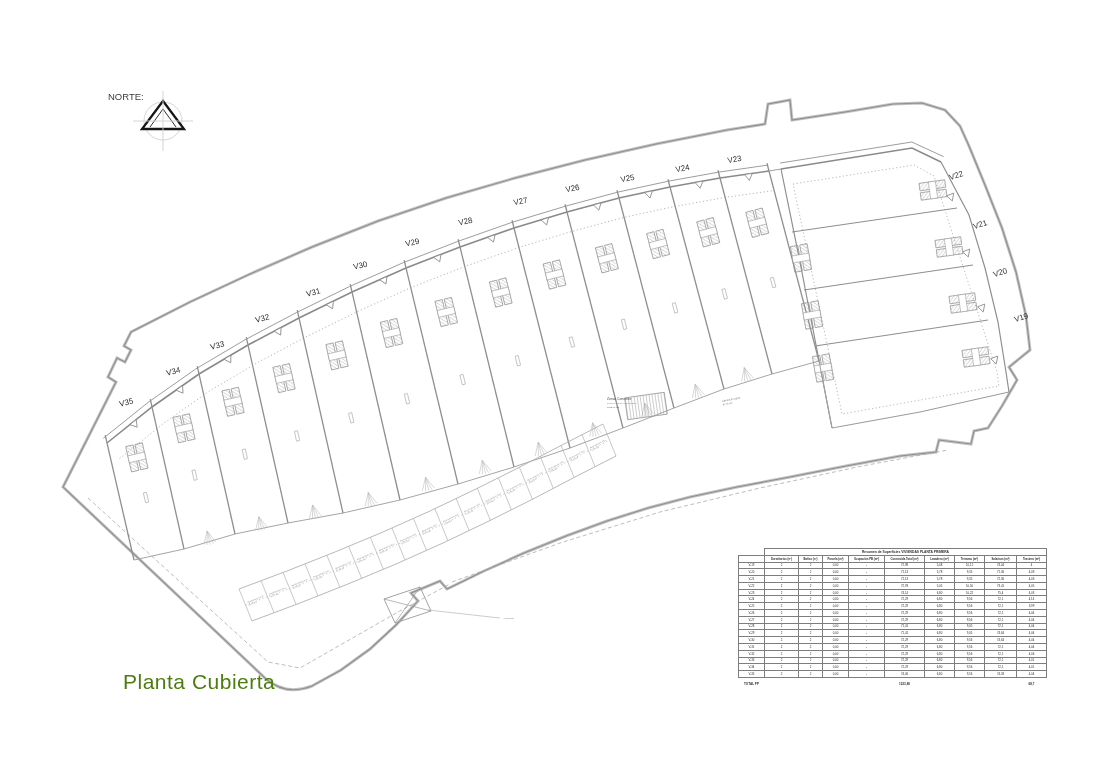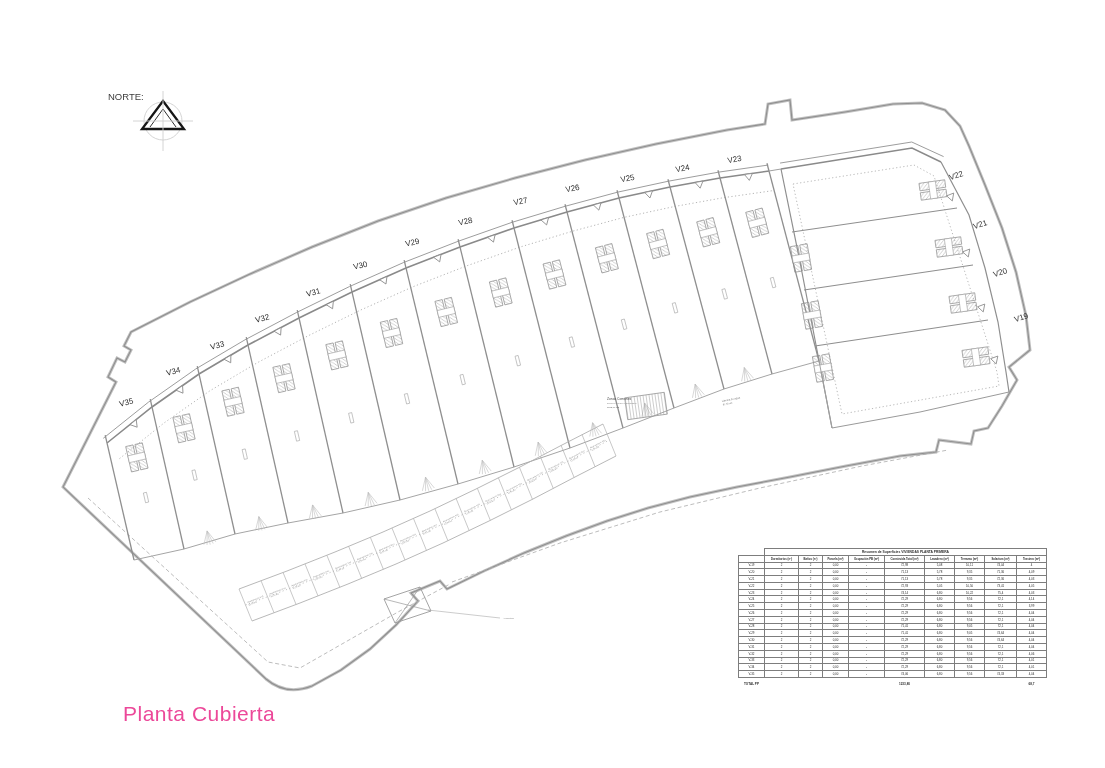--- a/index.html
+++ b/index.html
@@ -1,21 +1,21 @@
 <!DOCTYPE html>
 <html><head>
 <meta charset="utf-8">
 <style>
   html,body{margin:0;padding:0;background:#fff;}
   body{width:1105px;height:768px;position:relative;overflow:hidden;
        font-family:"Liberation Sans",sans-serif;}
   #plan-svg{position:absolute;left:0;top:0;}
   #plan-svg text{font-family:"Liberation Sans",sans-serif;}
-  #drawing-title{position:absolute;left:123px;top:702px;font-size:21px;
-       color:#ec4899;letter-spacing:.5px;font-weight:400;}
+  #drawing-title{position:absolute;left:123px;top:670px;font-size:21px;
+       color:#4d7c0f;letter-spacing:.5px;font-weight:400;}
   #summary-table{position:absolute;left:738px;top:548px;width:308px;}
   #summary-table table{border-collapse:collapse;width:100%;table-layout:fixed;}
   #summary-table td,#summary-table th{border:.5px solid #7d7d7d;font-size:2.9px;
        font-weight:400;color:#2e2e2e;text-align:center;padding:.9px 0;
        white-space:nowrap;overflow:hidden;}
   #summary-table th{font-weight:700;font-size:2.8px;}
   #summary-table .t-title{font-size:3.3px;font-weight:700;}
   #summary-table .blank{border:none;}
   #summary-table tr.total td{border:none;font-weight:700;font-size:3.1px;padding-top:3px;}
   #summary-table tr.spacer td{border:none;height:1.5px;padding:0;}

